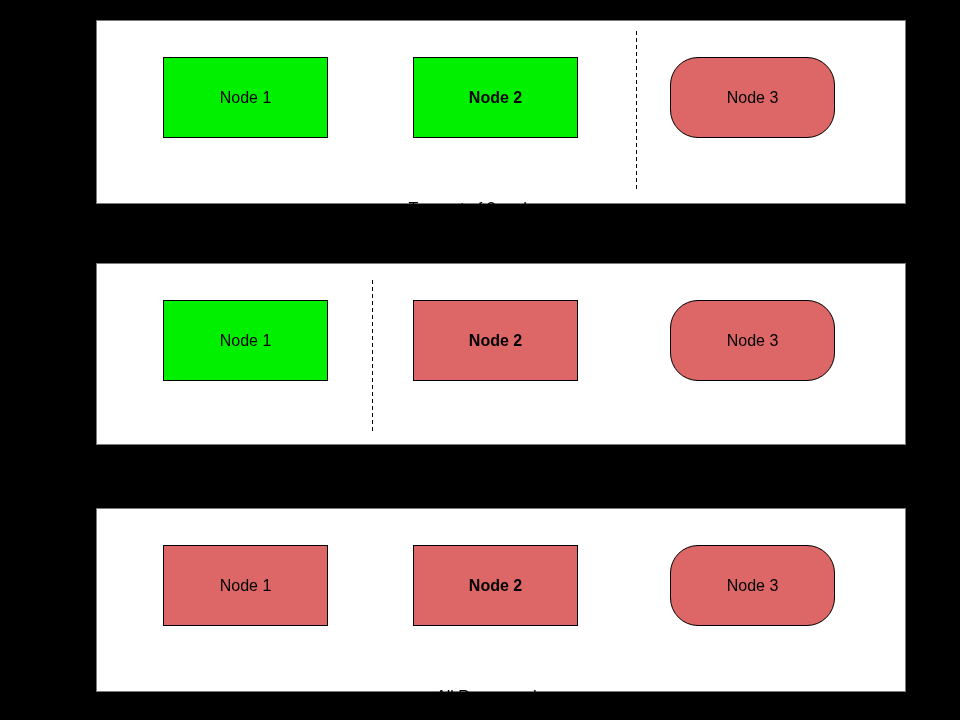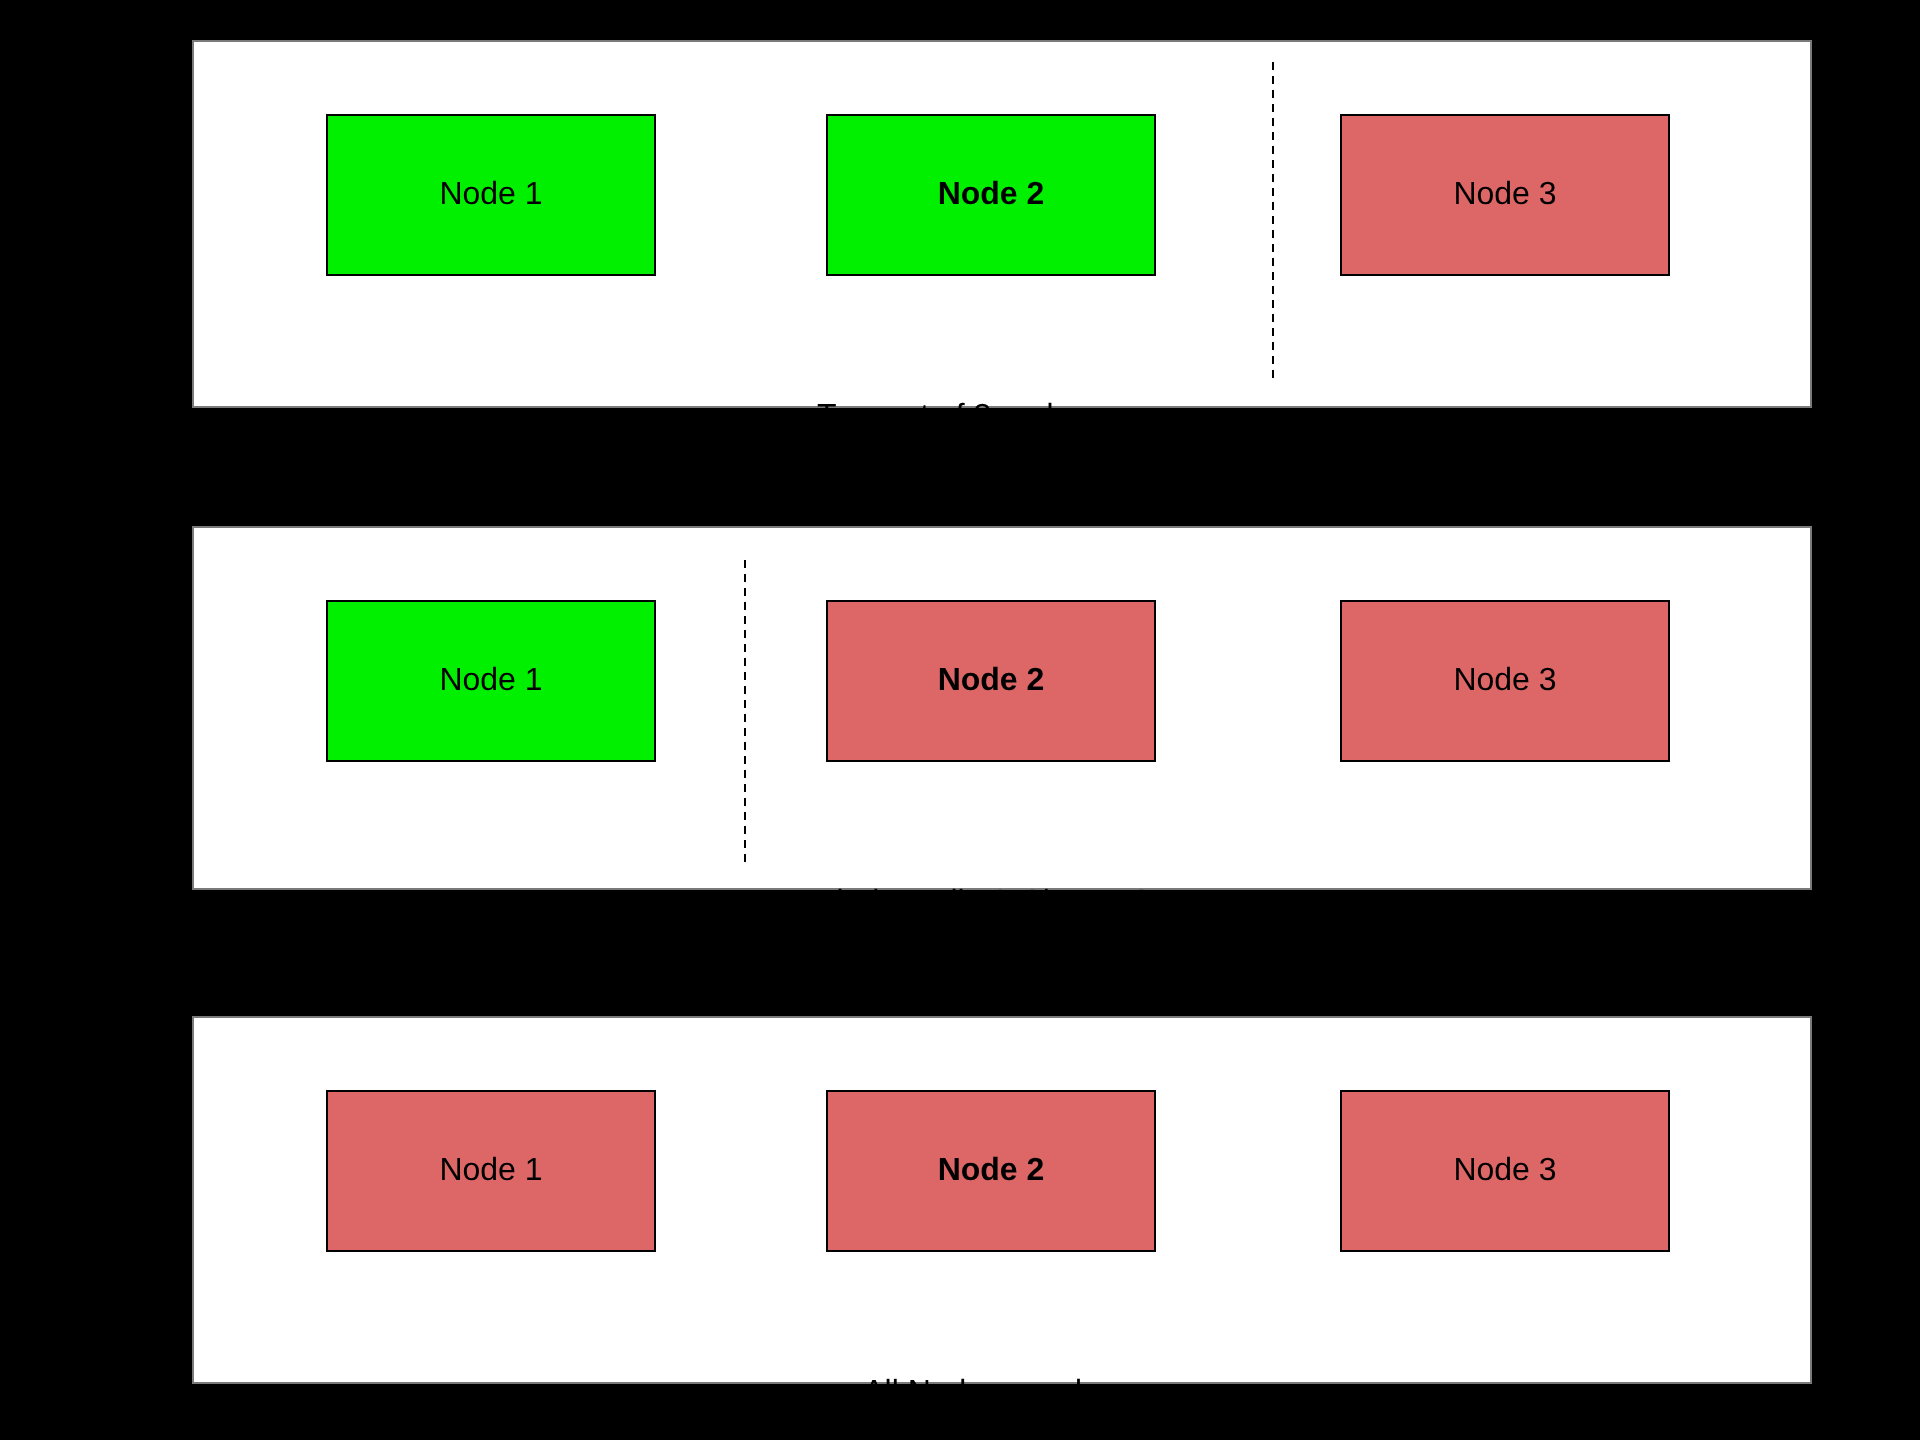--- a/index.html
+++ b/index.html
@@ -31,21 +31,21 @@
     border: 1px solid #000;
     display: flex;
     align-items: center;
     justify-content: center;
     font-size: 16px;
   }
   .node[data-status="up"]   { background: #00f000; }
   .node[data-status="down"] { background: #dd6666; }
   .n1 { left: 66px; }
   .n2 { left: 316px; font-weight: bold; }
-  .n3 { left: 573px; }
+  .n3 { left: 573px; border-radius: 28px; }
 
   .divider {
     position: absolute;
     width: 1px;
     background: repeating-linear-gradient(to bottom, #000 0px, #000 4px, transparent 4px, transparent 7px);
   }
   #panel-1 .divider { left: 539px; top: 10px;  height: 158px; }
   #panel-2 .divider { left: 275px; top: 16px;  height: 154px; }
 
   .caption {
@@ -98,16 +98,16 @@
   <div class="node n1" data-status="down">
     <span>Node 1</span>
   </div>
   <div class="node n2" data-status="down">
     <span>Node 2</span>
   </div>
   <div class="node n3" data-status="down">
     <span>Node 3</span>
   </div>
   <div class="caption">
-    <div>All Nodes are down</div>
+    <div>All Runs are down</div>
     
   </div>
 </div>
 
 </body></html>

